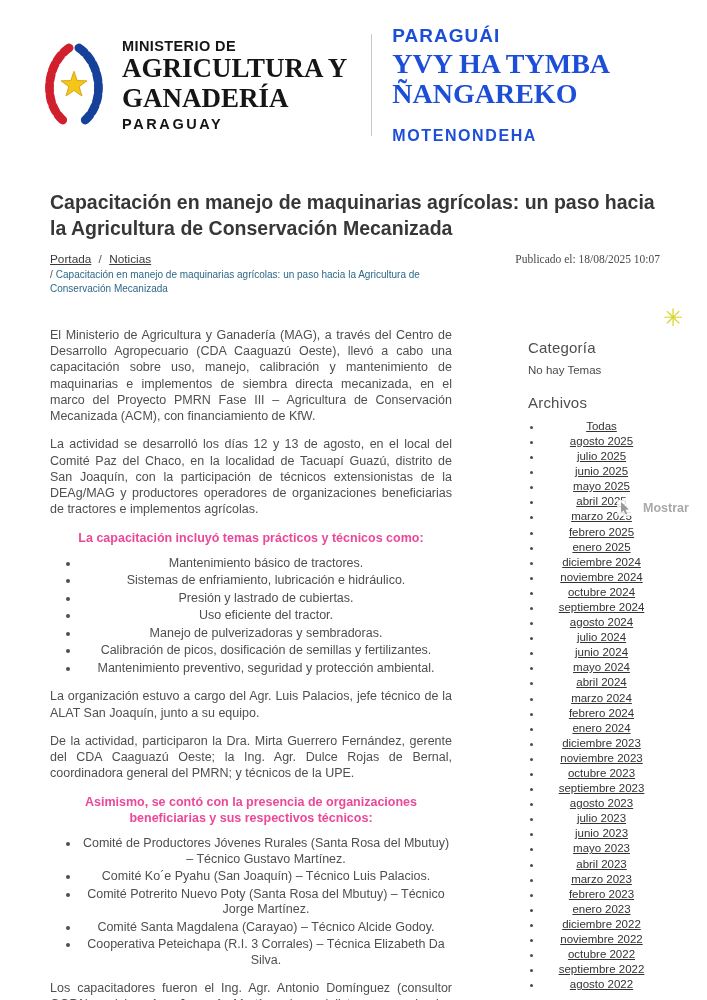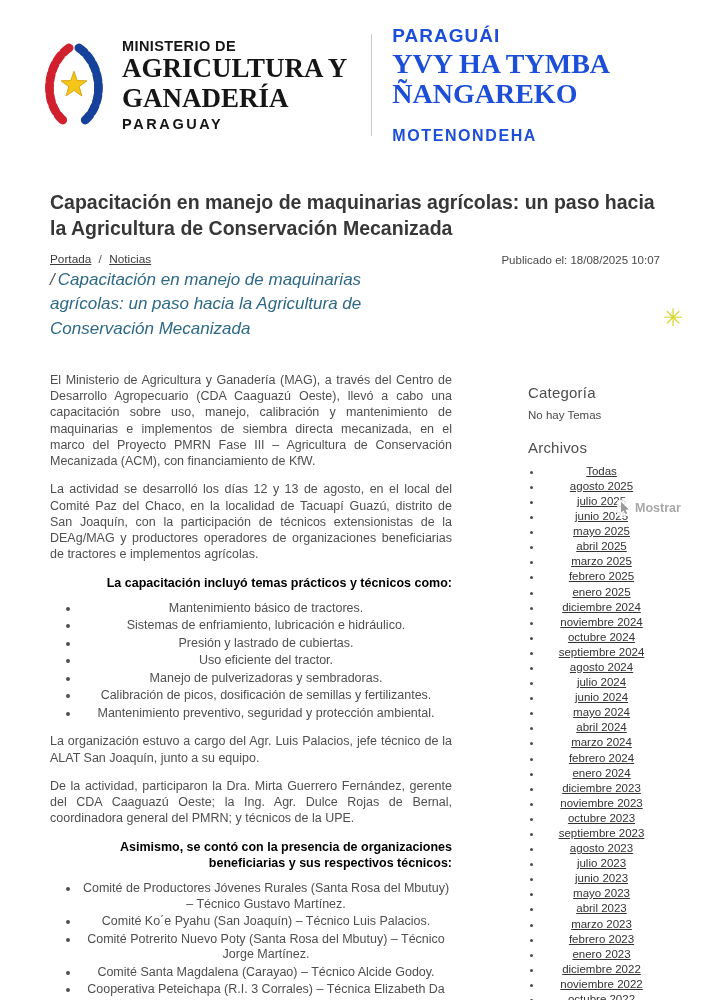--- a/index.html
+++ b/index.html
@@ -14,44 +14,44 @@
   .m-last{letter-spacing:2.6px;margin-top:3px;}
   .hdr-divider{width:1px;height:102px;background:#c8c8c8;margin:0 20px 0 24px;flex:0 0 auto;}
   .guarani{color:#1d4ed8;}
   .g-first{font-size:19px;font-weight:700;letter-spacing:1px;margin-bottom:2px;}
   .g-big{font-family:"Liberation Serif",serif;font-size:28px;font-weight:700;line-height:1.07;}
   .g-last{font-size:16px;font-weight:700;letter-spacing:1.6px;margin-top:19px;}
 
   
   .main{padding:46px 47px 0 50px;}
   h1.title{font-size:19.5px;line-height:1.33;color:#373737;font-weight:700;width:612px;margin:0 0 10px;}
-  .meta-row{display:flex;justify-content:space-between;align-items:flex-end;font-size:11.8px;}
+  .meta-row{display:flex;justify-content:space-between;align-items:center;font-size:11.8px;}
   .breadcrumb a{color:#3a3a3a;text-decoration:underline;cursor:pointer;}
   .breadcrumb .sep{margin:0 4px;color:#555;}
-  .published{color:#4a4a4a;font-size:11.5px;}
-  .bc-current{width:372px;font-size:17px;color:#2d6987;line-height:1.45;margin-top:2px;font-style:italic;}
+  .published{color:#4a4a4a;font-size:11.5px;font-family:Liberation Serif, serif;}
+  .bc-current{width:372px;font-size:10px;color:#2d6987;line-height:1.45;margin-top:2px;}
   .bc-current .sep{color:#555;margin-right:3px;}
 
   .columns{display:flex;margin-top:30px;}
   article{width:402px;font-size:12.5px;line-height:1.3;text-align:justify;color:#4f4f4f;}
   article p{margin:0 0 12px;}
-  article p.bold{font-weight:700;color:#000000;margin-bottom:9px;text-align:right;}
+  article p.bold{font-weight:700;color:#ec4899;margin-bottom:9px;text-align:center;}
   article ul{margin:0 0 11px;padding-left:30px;list-style:disc;}
   article li{line-height:1.24;text-align:center;padding:1px 0;}
 
   aside{margin-left:auto;width:132px;padding-top:12px;font-size:11.5px;color:#4a4a4a;}
   aside h3{font-size:15px;color:#4e4e4e;font-weight:400;margin:0 0 8px;letter-spacing:.2px;}
   .no-temas{margin-bottom:18px;}
   .archives{list-style:disc;padding-left:15px;margin:4px 0 0;}
   .archives li{line-height:15.1px;text-align:center;}
   .archives a{color:#333;text-decoration:underline;cursor:pointer;}
 
   .asterisk{position:absolute;top:306px;right:24px;font-size:24px;color:#d9d62c;line-height:1;cursor:pointer;}
 
-  .tooltip{position:absolute;left:617px;top:500px;display:flex;align-items:flex-end;gap:4px;background:rgba(255,255,255,.82);padding:1px 3px;color:#a9a9a9;font-weight:700;font-size:12.5px;border-radius:2px;}
+  .tooltip{position:absolute;left:617px;top:500px;display:flex;align-items:flex-end;gap:12px;background:rgba(255,255,255,.82);padding:1px 3px;color:#a9a9a9;font-weight:700;font-size:12.5px;border-radius:2px;}
 </style>
 </head>
 <body>
 
 <div class="page">
 
   <header class="header">
     <svg class="logo" viewBox="0 0 80 100" aria-hidden="true">
       <path d="M36 12 C 12 28, 8 70, 32 88" fill="none" stroke="#d0202e" stroke-width="9" stroke-dasharray="7 4" stroke-linecap="round"></path>
       <path d="M46 12 C 70 28, 74 70, 50 88" fill="none" stroke="#16419a" stroke-width="9" stroke-dasharray="7 4" stroke-linecap="round"></path>

